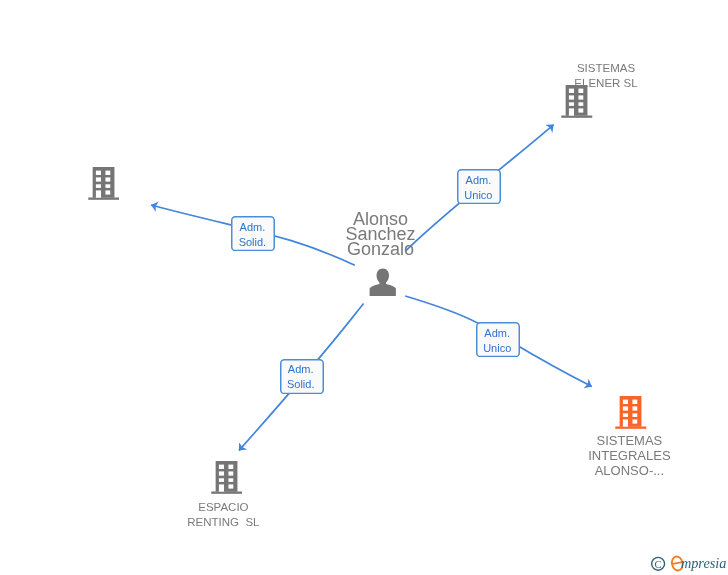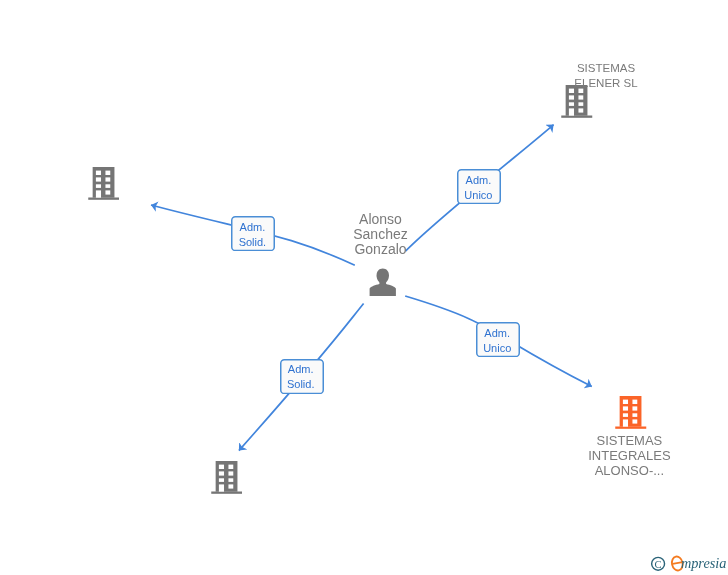--- a/index.html
+++ b/index.html
@@ -29,21 +29,21 @@
     <path class="edge" d="M 363.6 303.5 C 343.7 328.1 328.3 350.0 238.9 450.6" fill="none" stroke="#4285dc" stroke-width="1.7" marker-end="url(#arrow)"></path>
     <path class="edge" d="M 405.2 296.0 C 498.6 324.0 485.0 332.1 591.8 386.5" fill="none" stroke="#4285dc" stroke-width="1.7" marker-end="url(#arrow)"></path>
   </svg>
 
   <div class="node" style="left:369px;top:267.9px;width:27.5px;height:28.5px;">
     <svg viewBox="0 0 27.5 28.5" width="27.5" height="28.5">
       <path d="M13.75 0.5 C9.95 0.5 7.55 3.3 7.55 7.4 C7.55 11.5 9.95 15.3 13.75 15.3 C17.55 15.3 19.95 11.5 19.95 7.4 C19.95 3.3 17.55 0.5 13.75 0.5 Z" fill="#757575"></path>
       <path d="M10.4 12.8 L10.4 16.0 C6.4 17.0 1.9 18.3 0.6 20.6 L0.6 27.9 L26.9 27.9 L26.9 20.6 C25.6 18.3 21.1 17.0 17.1 16.0 L17.1 12.8 Z" fill="#757575"></path>
     </svg>
   </div>
-  <div class="node-label" style="left:333.5px;top:211.9px;width:94px;font-size:14px;line-height:15.3px;">Alonso
+  <div class="node-label" style="left:333.5px;top:211.9px;width:94px;font-size:18px;line-height:15.3px;">Alonso
 Sanchez
 Gonzalo</div>
 
   <div class="node" style="left:561.2px;top:84.8px;width:31.5px;height:33px;">
     <svg viewBox="0 0 31 33" width="31.5" height="33">
       <g fill="#757575">
         <rect x="4.4" y="0" width="21.8" height="30.7"></rect>
         <rect x="0" y="30.5" width="31" height="2.3"></rect>
       </g>
       <g fill="#ffffff">
@@ -91,20 +91,22 @@
         <rect x="17.2" y="3.6" width="4.82" height="4.4"></rect>
         <rect x="7.65" y="10.4" width="5.12" height="4.2"></rect>
         <rect x="17.2" y="10.4" width="4.82" height="4.2"></rect>
         <rect x="7.65" y="17.3" width="5.12" height="3.6"></rect>
         <rect x="17.2" y="17.3" width="4.82" height="3.6"></rect>
         <rect x="7.65" y="23.4" width="5.12" height="7.3"></rect>
         <rect x="17.2" y="23.4" width="4.82" height="4.2"></rect>
       </g>
     </svg>
   </div>
+  <div class="node-label" style="left:173.4px;top:499.6px;width:100px;">ESPACIO
+RENTING  SL</div>
 
   <div class="node" style="left:615.4px;top:395.7px;width:31.5px;height:33px;">
     <svg viewBox="0 0 31 33" width="31.5" height="33">
       <g fill="#fb6428">
         <rect x="4.4" y="0" width="21.8" height="30.7"></rect>
         <rect x="0" y="30.5" width="31" height="2.3"></rect>
       </g>
       <g fill="#ffffff">
         <rect x="7.65" y="3.6" width="5.12" height="4.4"></rect>
         <rect x="17.2" y="3.6" width="4.82" height="4.4"></rect>

